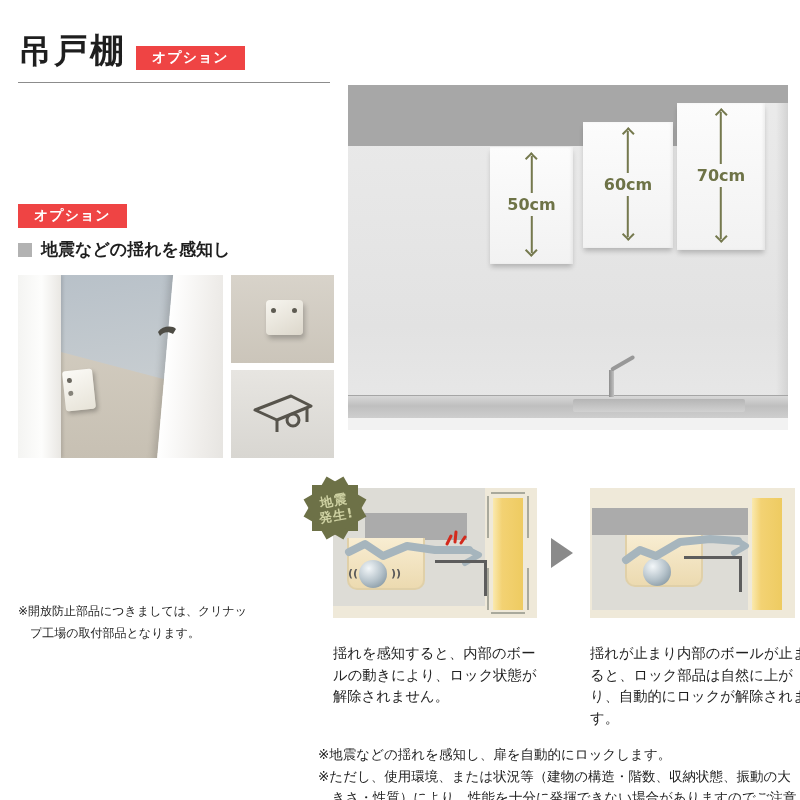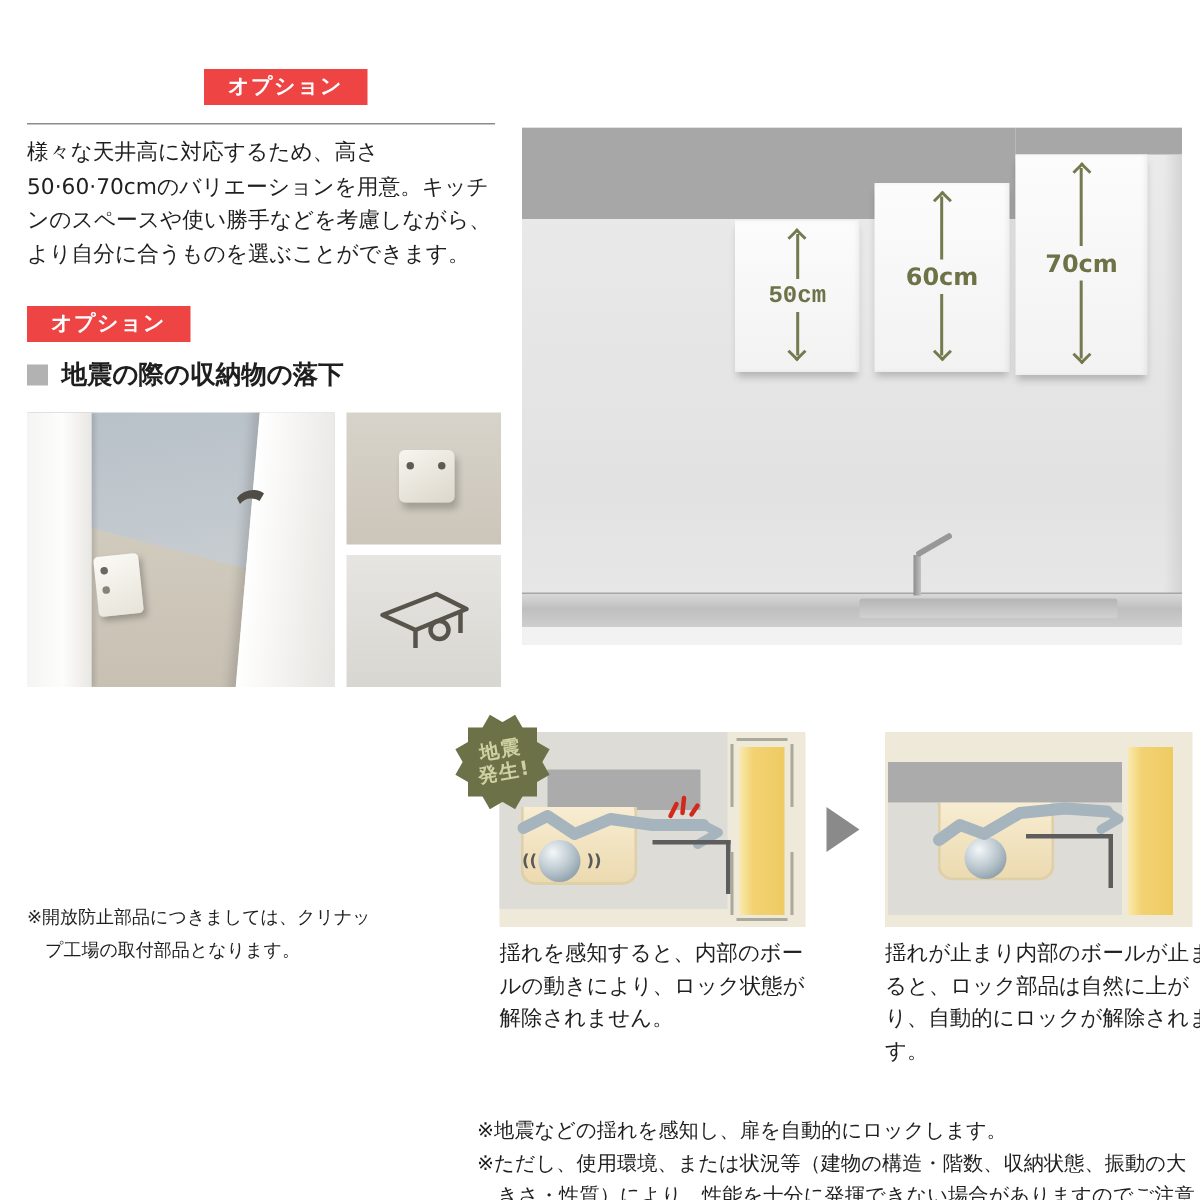--- a/index.html
+++ b/index.html
@@ -40,21 +40,21 @@
   .photo-s2 { left:231px; top:370px; width:103px; height:88px; background:linear-gradient(180deg,#e7e5e1,#d8d6d1); }
 
   
   .kitchen { position:absolute; left:348px; top:85px; width:440px; height:345px; overflow:hidden;
     background:linear-gradient(180deg,#ebebeb,#e2e2e2 70%,#e9e9e9); }
   .soffit-a { position:absolute; left:0; top:0; width:329px; height:61px; background:#a7a7a7; }
   .soffit-b { position:absolute; left:329px; top:0; width:111px; height:18px; background:#a7a7a7; }
   .wall-right { position:absolute; right:0; top:18px; width:12px; height:294px; background:linear-gradient(90deg,rgba(0,0,0,0),#d3d3d3); }
   .cab { position:absolute; background:linear-gradient(180deg,#fcfcfc,#f2f2f2);
     box-shadow:0 4px 5px -1px rgba(0,0,0,.22), inset -2px 0 3px rgba(0,0,0,.05); }
-  .cab50 { left:142px; top:62px; width:83px; height:101px;font-family:Liberation Mono, monospace; }
+  .cab50 { left:142px; top:62px; width:83px; height:117px; }
   .cab60 { left:235px; top:37px; width:90px; height:126px; }
   .cab70 { left:329px; top:18px; width:88px; height:147px;text-decoration:underline; }
   .harrow { position:absolute; left:50%; transform:translateX(-50%); top:7px; bottom:9px;
     display:flex; flex-direction:column; align-items:center; }
   .aline { width:2px; flex:1; background:#75794e; }
   .chev { width:9px; height:9px; border-left:2px solid #75794e; border-top:2px solid #75794e; flex:none; }
   .chev-up { transform:rotate(45deg); margin-bottom:-7px; }
   .chev-down { transform:rotate(225deg); margin-top:-7px; }
   .alabel { font-size:16px; font-weight:bold; color:#6e7347; margin:2px 0; white-space:nowrap; }
   .counter { position:absolute; left:0; top:310px; width:440px; height:23px;
@@ -120,42 +120,42 @@
   .d1-dm6 { left:158px; top:124px; width:34px; height:2px; }
 
   
   .burst { position:absolute; left:-30px; top:-12px; width:64px; height:64px; }
   .burst .sq { position:absolute; left:9px; top:9px; width:46px; height:46px; background:#6d7147; }
   .burst .sq2 { transform:rotate(30deg); }
   .burst .sq3 { transform:rotate(60deg); }
   .burst-text { position:absolute; inset:0; display:flex; flex-direction:column; align-items:center; justify-content:center;
     color:#ced1a2; font-weight:bold; font-size:13px; line-height:15px; transform:rotate(-10deg); letter-spacing:1px; }
 
-  .cap { position:absolute; font-size:14.3px; line-height:21.5px; color:#1f1f1f; }
+  .cap { position:absolute; font-size:14.3px; line-height:21.5px; color:#1f1f1f;margin-top:17px; }
   .cap1 { left:333px; top:626px; width:214px; }
   .cap2 { left:590px; top:626px; width:220px; }
 
   .fn { position:absolute; left:318px; width:480px; font-size:13.5px; line-height:21px; color:#1f1f1f;
     padding-left:1em; text-indent:-1em;margin-top:44px; }
   .fn1 { top:700px; }
   .fn2 { top:722px; }
 </style>
 </head>
 <body>
 
 <div class="page">
 
+  <h1 class="title">吊戸棚</h1>
   <span class="badge badge-top">オプション</span>
   <div class="divider"></div>
-  <p class="intro">様々な天井高に対応するため、高さ50·60·70cmのバリエーションを用意。キッチンのスペースや使い勝手などを考慮しながら、より自分に合うものを選ぶことができます。</p>
 
   <span class="badge badge-2">オプション</span>
   <h2 class="subheading">
     <span class="bullet"></span>
-    <span>地震の際の収納物の落下</span>
+    <span>地震などの揺れを感知し</span>
   </h2>
 
   <div class="photo photo-main">
     <div class="pm-ceiling"></div>
     <div class="pm-left"></div>
     <div class="pm-lock"></div>
     <div class="pm-door"></div>
     <svg style="position:absolute;left:138px;top:48px;" width="22" height="16" viewBox="0 0 22 16">
       <path d="M2 9 C6 3, 16 2, 20 6 L17 11 C12 8, 7 9, 4 13 Z" fill="#4e4c45"></path>
     </svg>

